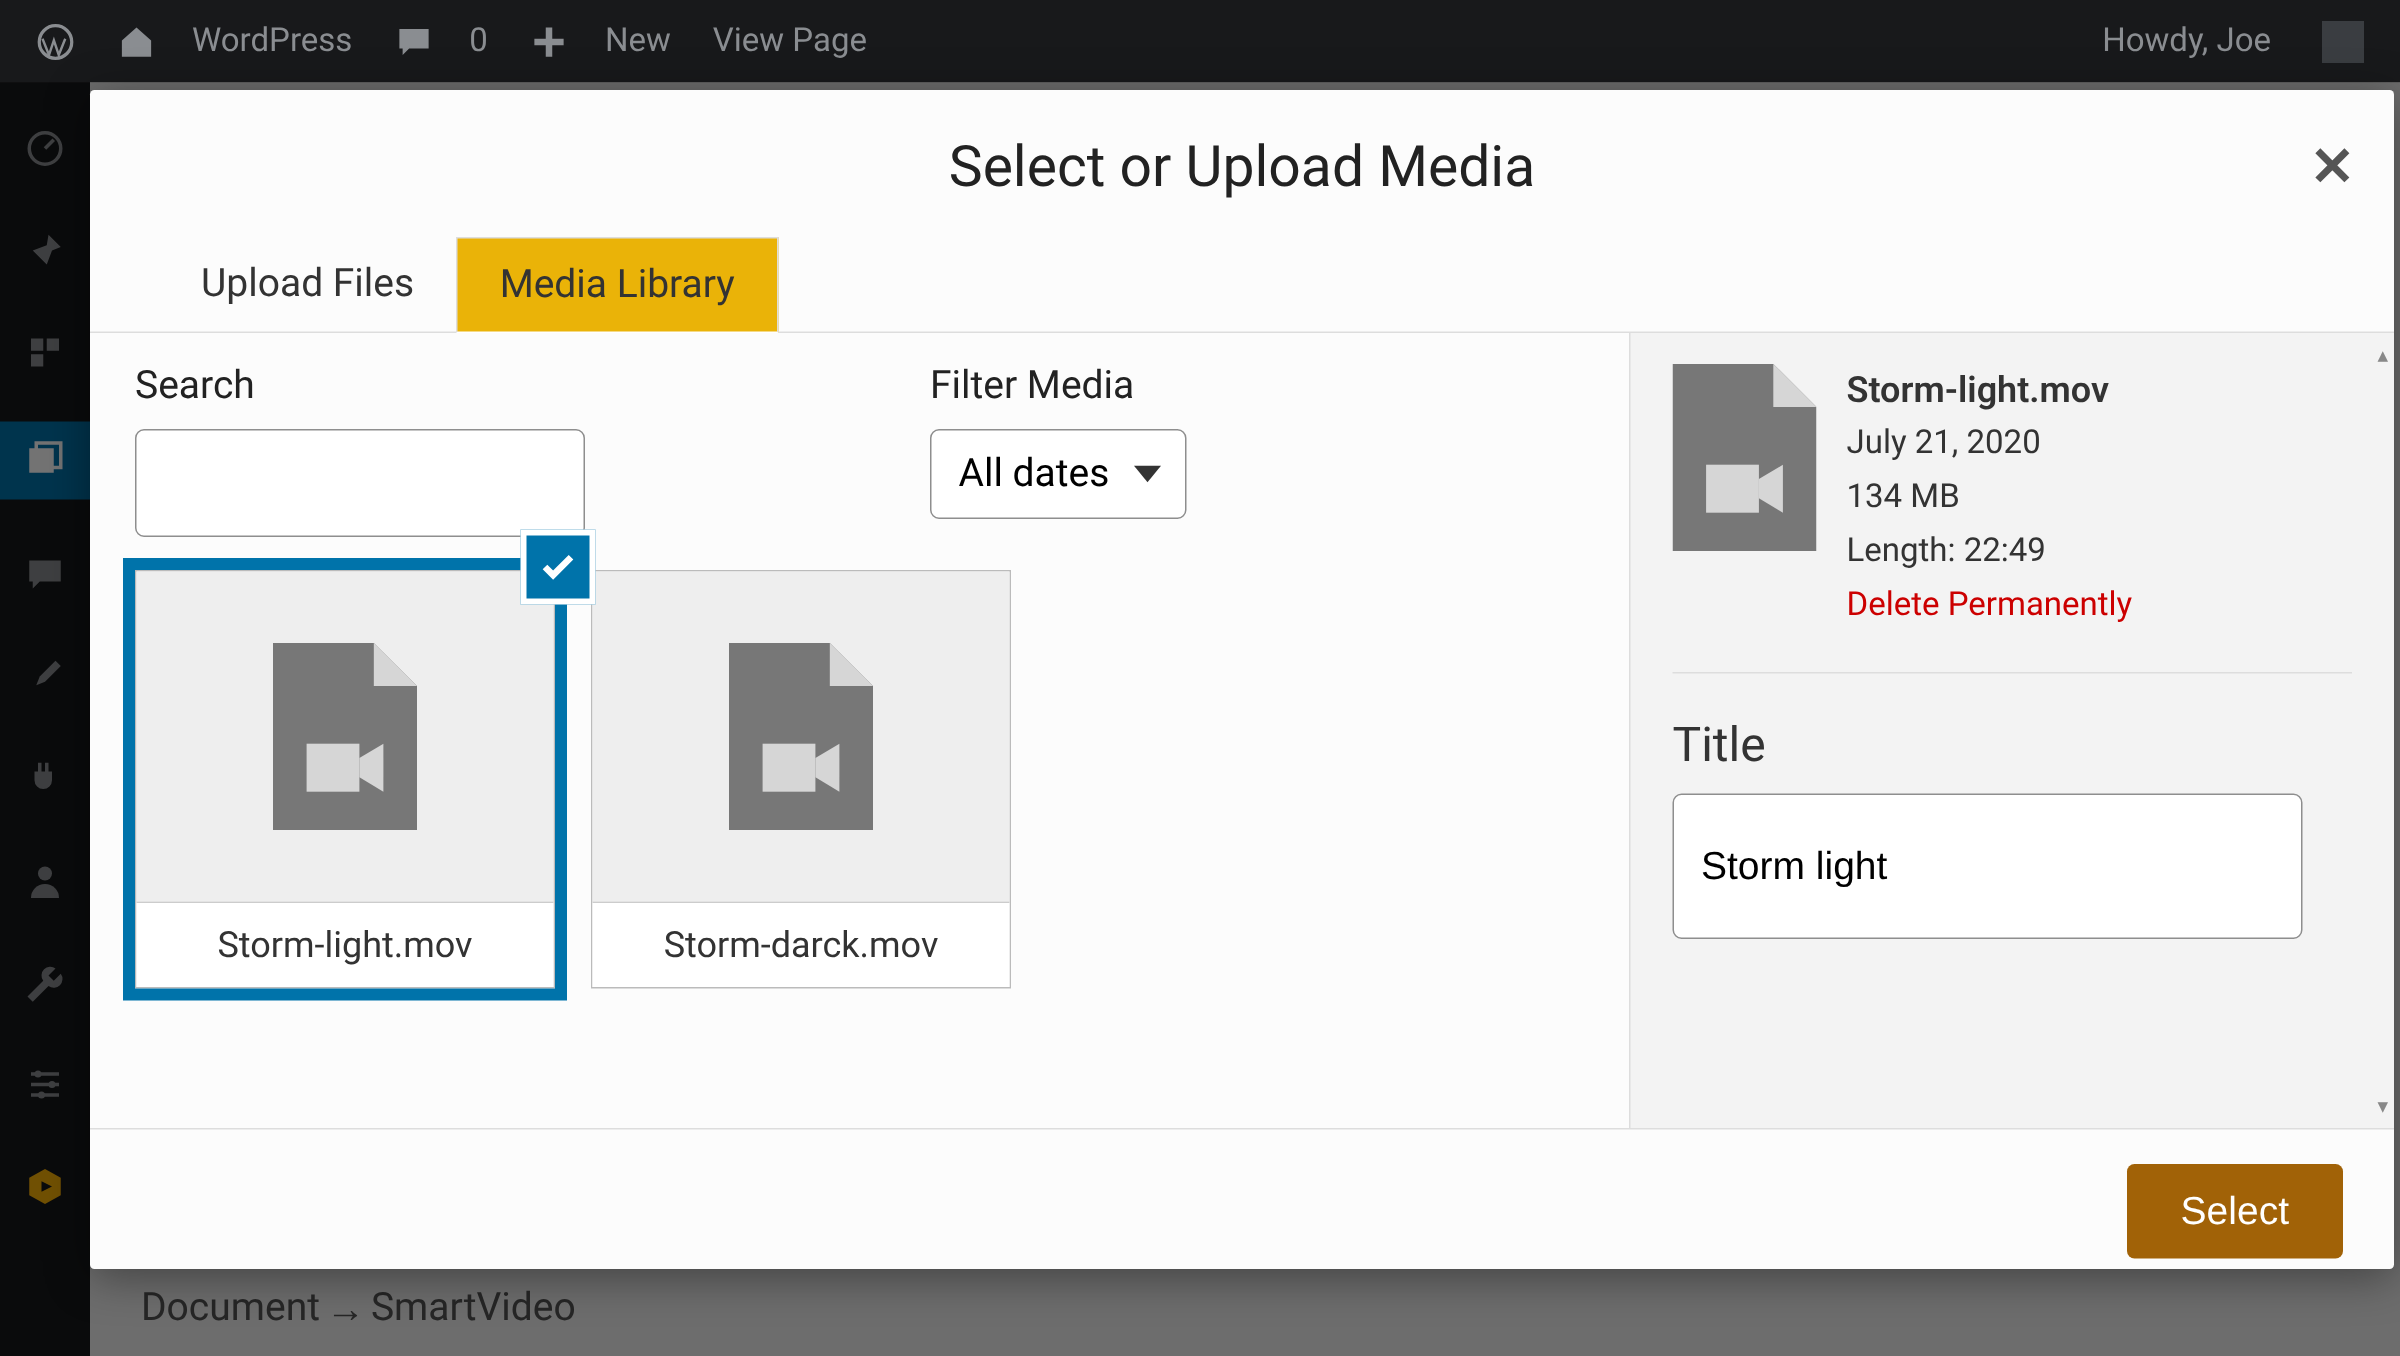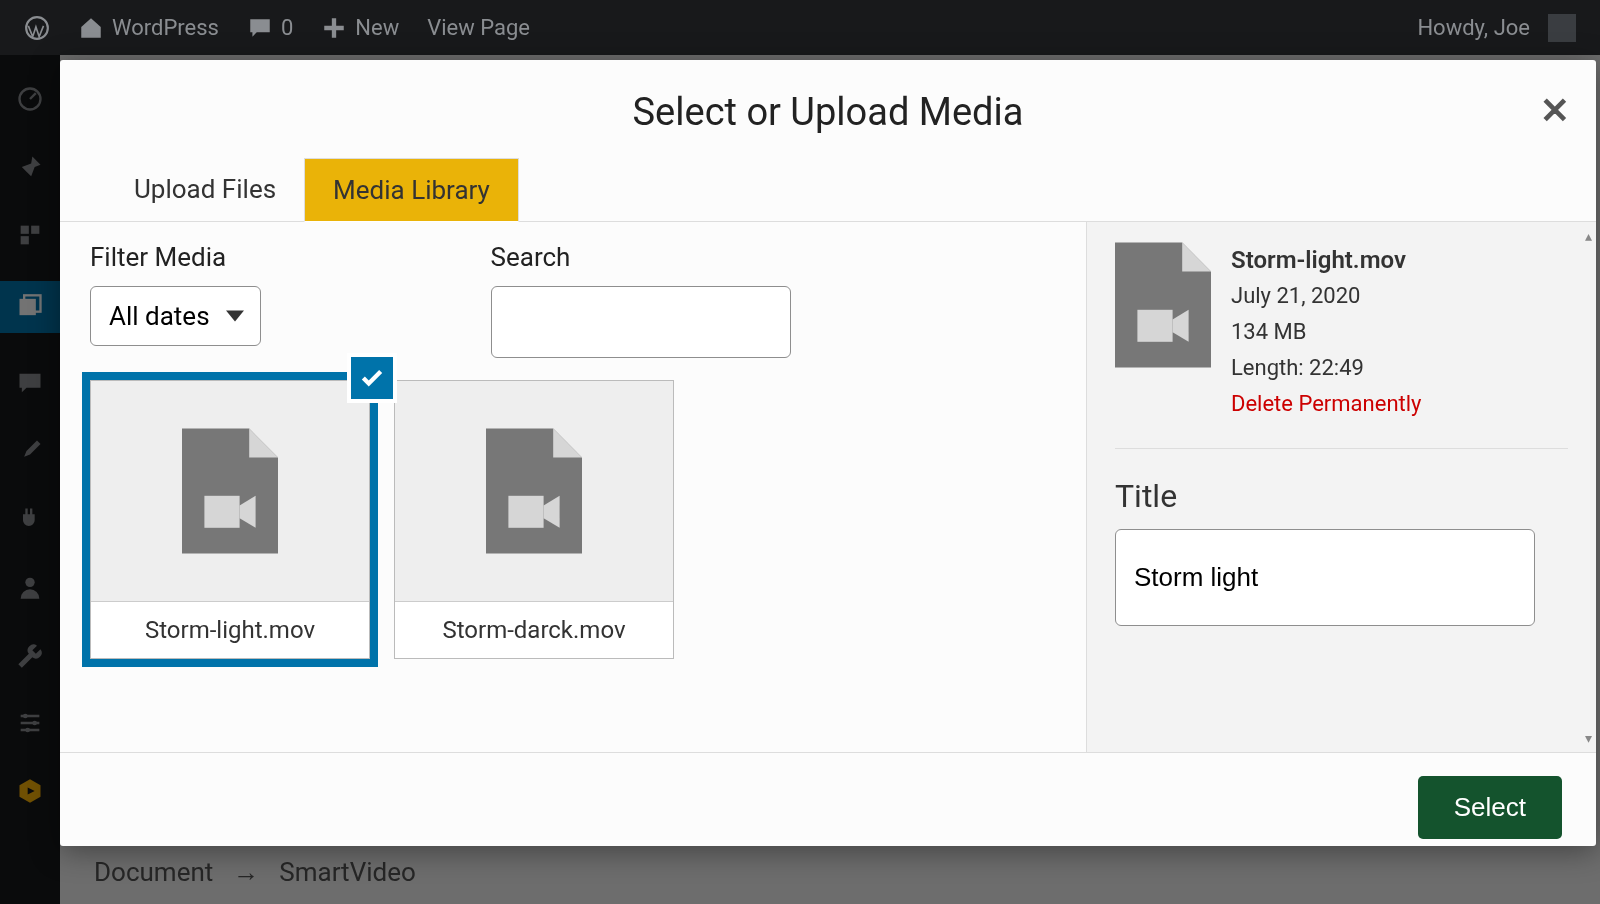--- a/index.html
+++ b/index.html
@@ -18,21 +18,21 @@
   background: #18191b;
   display: flex;
   align-items: center;
   color: #8a8d91;
   font-size: 22px;
   padding: 0 10px;
 }
 .admin-item {
   display: flex;
   align-items: center;
-  gap: 8px;
+  gap: 24px;
   padding: 0 14px;
   height: 100%;
 }
 .admin-item svg { width: 26px; height: 26px; fill: #8a8d91; }
 .admin-spacer { flex: 1; }
 .avatar { width: 28px; height: 28px; background: #3a3d41; margin-left: 10px; }
 
 
 .sidebar {
   position: absolute;
@@ -55,21 +55,21 @@
   position: absolute;
   left: 60px; right: 0; top: 55px; bottom: 0;
   background: #f1f1f1;
 }
 .breadcrumb {
   position: absolute;
   left: 34px; bottom: 16px;
   color: #555;
   font-size: 26px;
   display: flex;
-  gap: 20px;
+  gap: 4px;
 }
 .kebab {
   position: absolute;
   right: 10px; top: 60px;
   display: flex; flex-direction: column; gap: 6px;
 }
 .kebab span { width: 6px; height: 6px; background: #444; border-radius: 50%; }
 
 
 .overlay {
@@ -237,21 +237,21 @@
 
 .modal-footer {
   border-top: 1px solid #ddd;
   height: 110px;
   display: flex;
   align-items: center;
   justify-content: flex-end;
   padding: 0 34px;
 }
 .select-btn {
-  background: #14532d;
+  background: #a16207;
   color: #fff;
   border: none;
   padding: 16px 36px;
   font-size: 26px;
   border-radius: 5px;
   cursor: pointer;
 }
 
 
 .scroll-up, .scroll-down {
@@ -373,28 +373,28 @@
 
   <div class="tabs">
     <div class="tab">Upload Files</div>
     <div class="tab active">Media Library</div>
   </div>
 
   <div class="content">
     <div class="left-panel">
       <div class="filter-row">
         <div class="filter-group">
+          <label>Search</label>
+          <input class="search-input" type="text" style="">
+        </div>
+        <div class="filter-group">
           <label>Filter Media</label>
           <div class="select-box">
             <span>All dates</span>
           </div>
-        </div>
-        <div class="filter-group">
-          <label>Search</label>
-          <input class="search-input" type="text" style="">
         </div>
       </div>
 
       <div class="media-grid">
         <div class="media-item selected">
           <div class="check-badge">
             <svg viewBox="0 0 24 24">
                 <path d="M4 12l5 5L20 6" fill="none" stroke="#fff" stroke-width="4"></path>
               </svg>
           </div>

